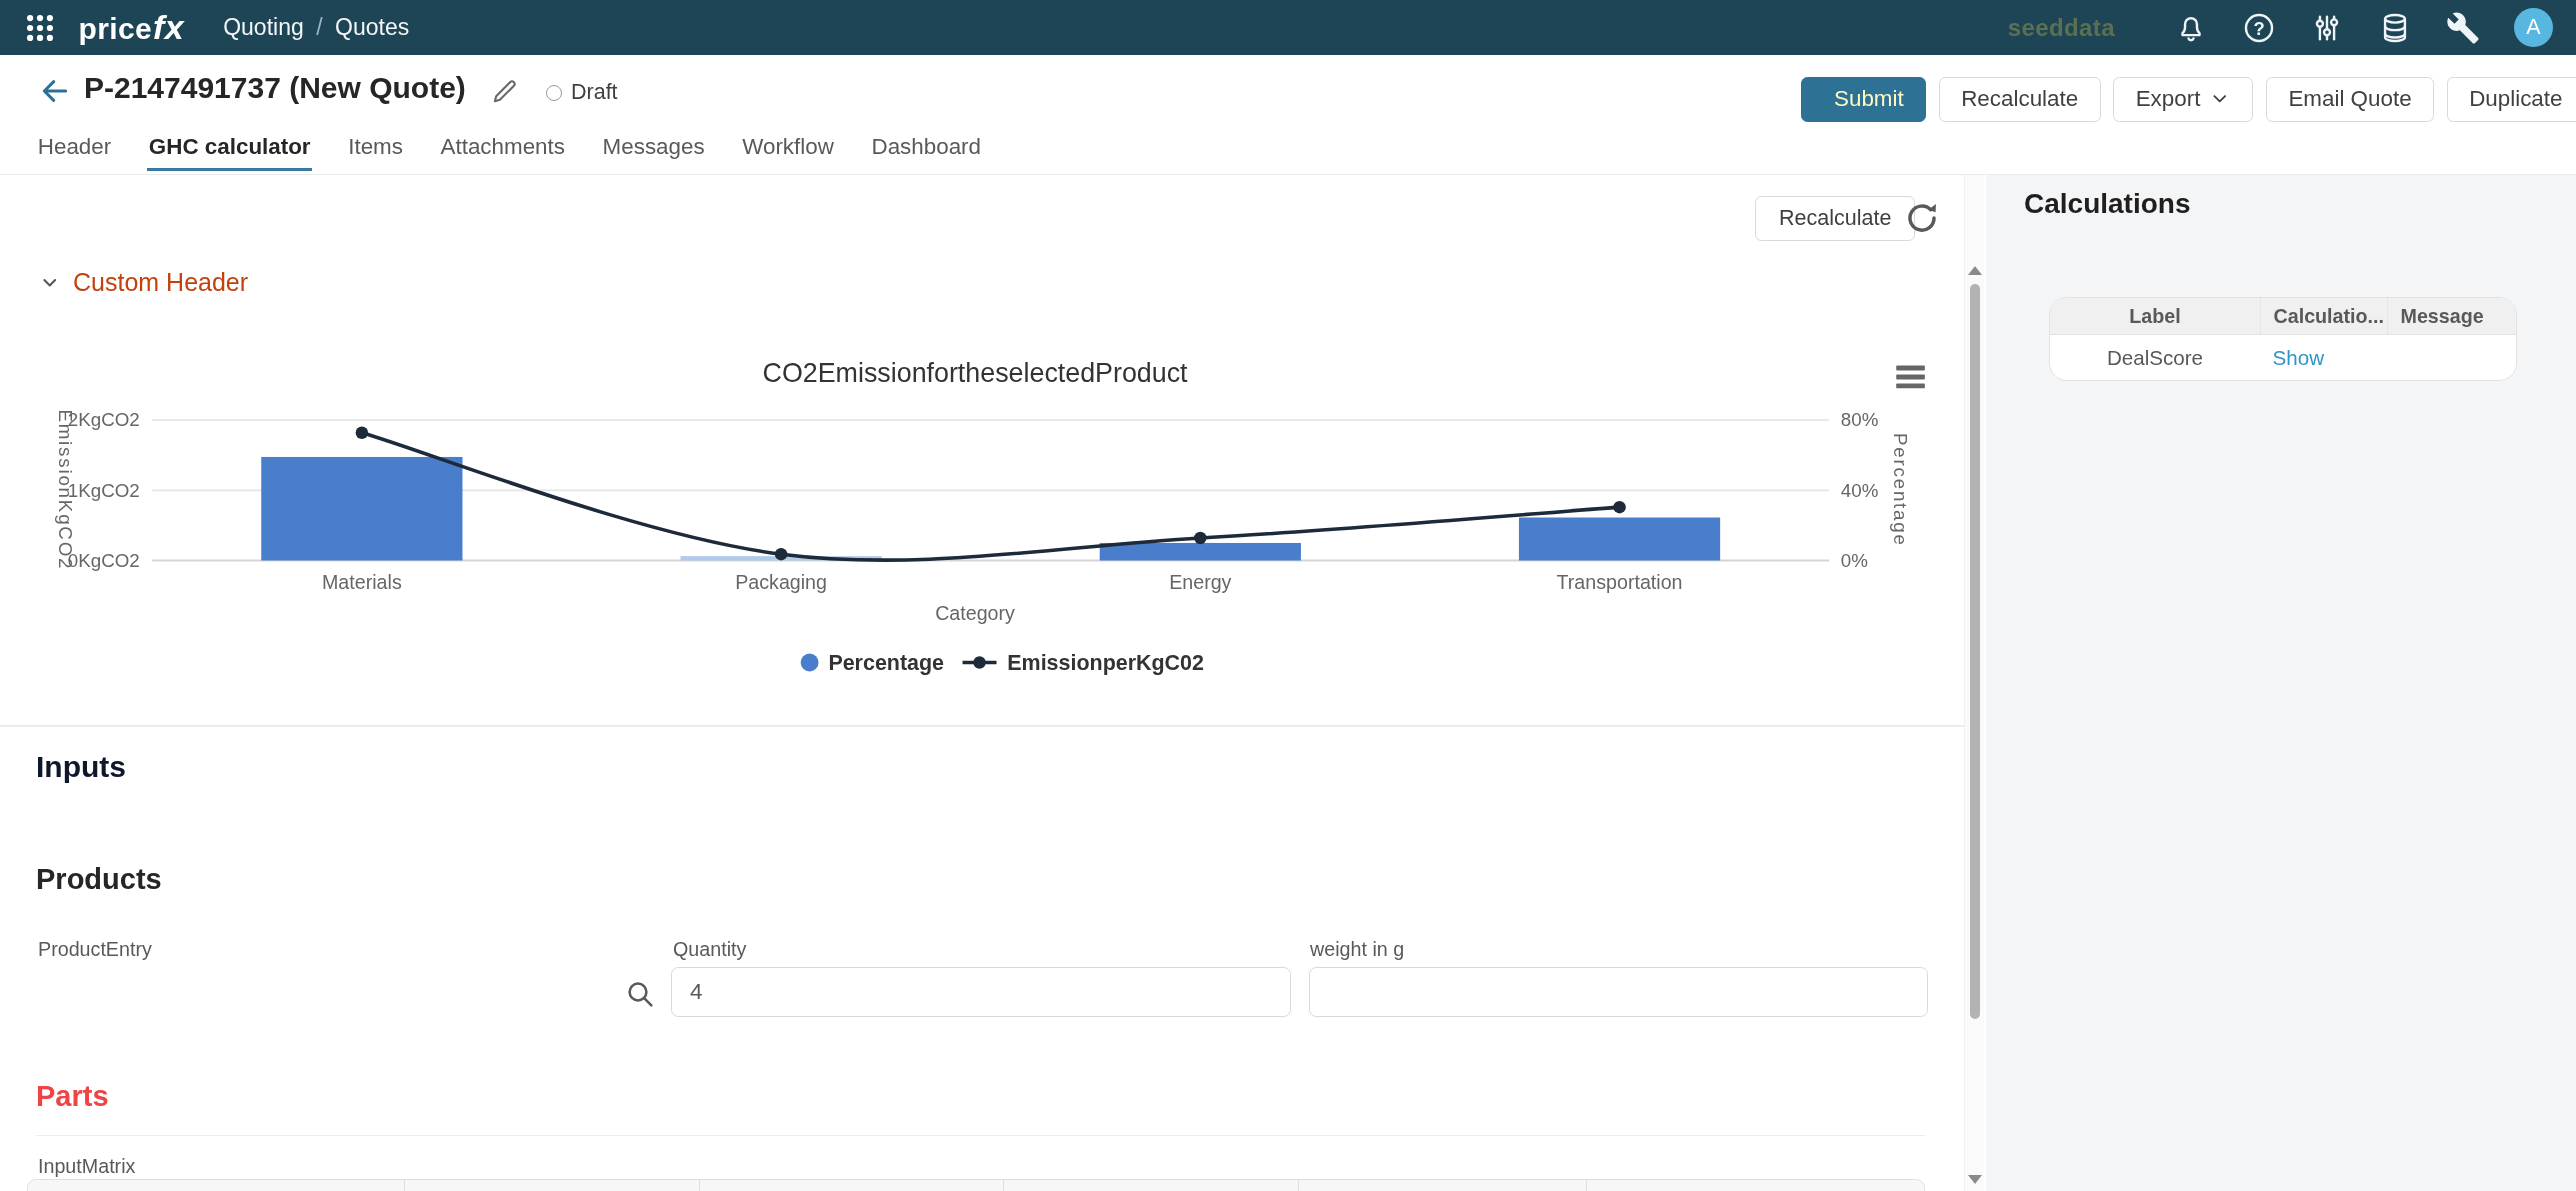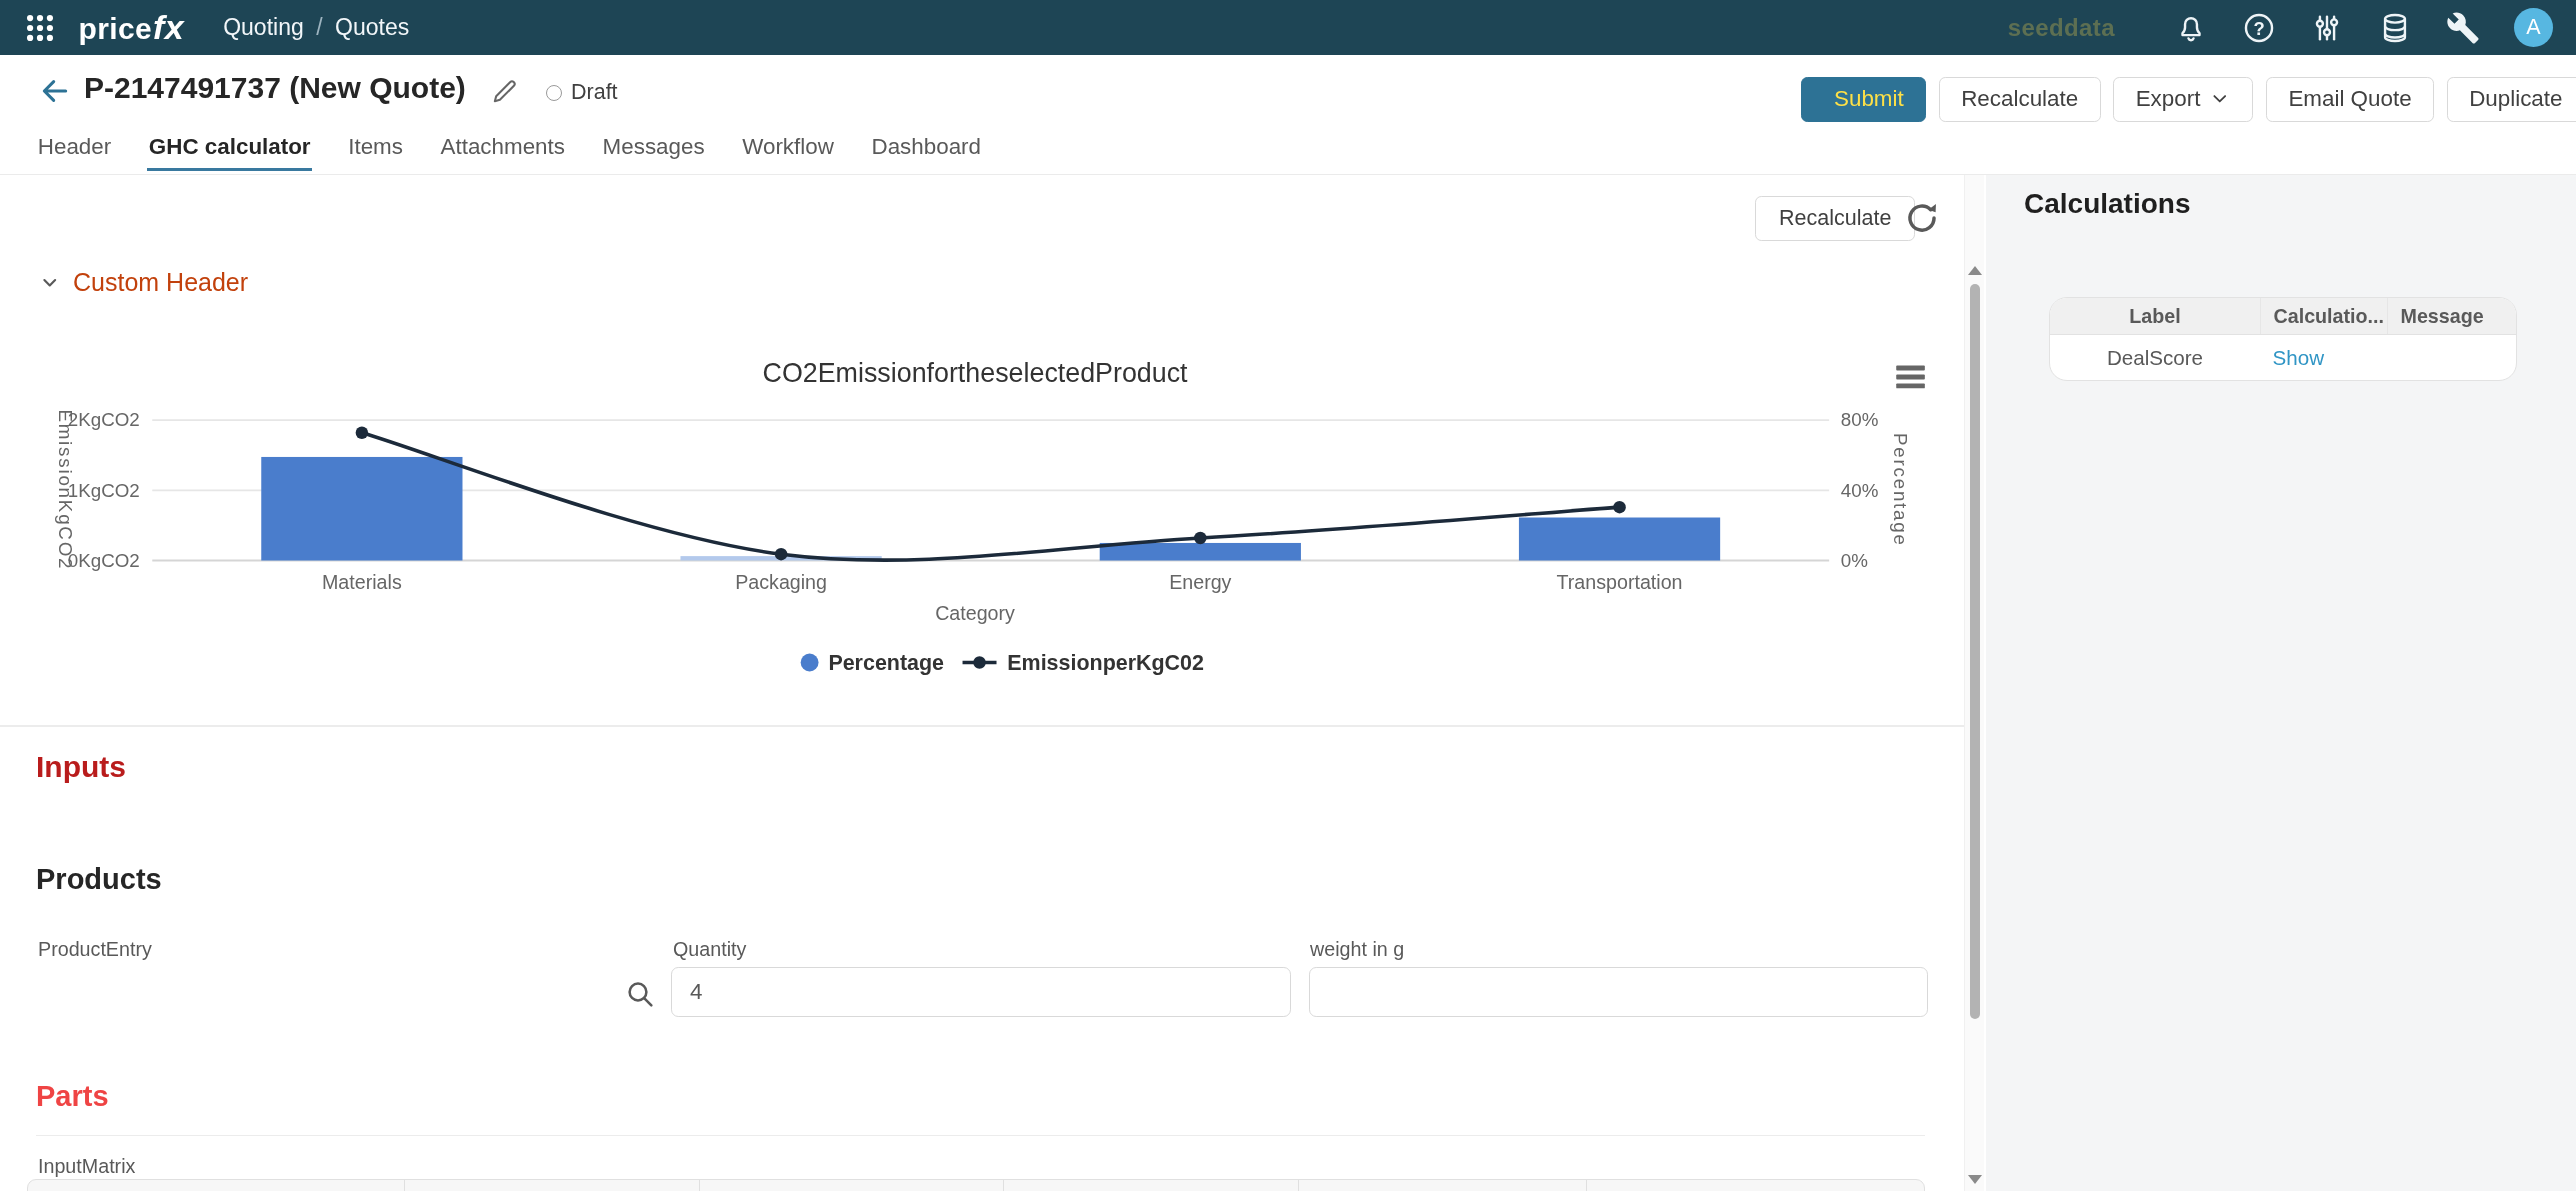--- a/index.html
+++ b/index.html
@@ -27,42 +27,42 @@
   .back-btn { position:absolute; left:39px; top:19.7px; width:32px; height:32px; cursor:pointer; }
   .quote-title { position:absolute; left:84px; top:16px; font-size:30px; font-weight:bold; color:#262626; }
   .edit-icon { position:absolute; left:490px; top:21.5px; width:29px; height:29px; cursor:pointer; }
   .status { position:absolute; left:546px; top:25px; display:flex; align-items:center; gap:9px; }
   .status-circle { width:16px; height:16px; border:1.8px solid #9a9a9a; border-radius:50%; }
   .status-label { font-size:21.5px; color:#404040; }
   .actions { position:absolute; left:1801px; top:21.5px; display:flex; align-items:center; gap:12.5px; }
   .btn { height:45px; padding:0 21.5px; font-size:22.4px; border-radius:6.3px; border:0.9px solid #d9d9d9;
     background:#fff; color:#404040; display:flex; align-items:center; gap:9px; cursor:pointer;
     font-family:"Liberation Sans",sans-serif; white-space:nowrap; }
-  .btn.primary { background:#2d7295; border-color:#2d7295; color:#fde047;padding-left:32px; }
+  .btn.primary { background:#2d7295; border-color:#2d7295; color:#fef9c3;padding-left:32px; }
   .tabs { position:absolute; left:36px; top:75px; height:41px; display:flex; gap:34px; }
   .tab { font-size:22.4px; color:#595959; display:flex; align-items:center; padding:0 1.8px 3.6px 1.8px;
     border-bottom:3.6px solid transparent; cursor:pointer; }
   .tab.active { color:#262626; font-weight:bold; border-bottom-color:#39799f; }
 
   
   .page-body { position:absolute; left:0; top:175px; width:2576px; height:1016px; }
   .content { position:absolute; left:0; top:0; width:1964px; height:1016px; background:#fff; overflow:hidden; }
 
   .toolbar-recalc { position:absolute; left:1755px; top:20.6px; height:45px; padding:0 23px; font-size:21.5px; }
   .refresh-btn { position:absolute; left:1903px; top:24px; width:38px; height:38px; cursor:pointer; }
 
   .section-toggle { position:absolute; left:39px; top:93px; display:flex; align-items:center; gap:12.5px; cursor:pointer; }
   .section-toggle svg { width:21.5px; height:21.5px; }
   .section-toggle .lbl { font-size:25px; font-weight:500; color:#c2410c; }
 
   #emission-chart { position:absolute; left:36px; top:160px; }
   #emission-chart text { font-family:"Liberation Sans",sans-serif; }
 
   .divider-full { position:absolute; left:0; top:550px; width:1964px; height:1.8px; background:#ececec; }
-  .h-inputs { position:absolute; left:36px; top:575px; font-size:30px; font-weight:600; color:#b91c1c; }
+  .h-inputs { position:absolute; left:36px; top:575px; font-size:30px; font-weight:600; color:#0f172a; }
   .h-products { position:absolute; left:36px; top:688px; font-size:29px; font-weight:600; color:#262626; }
   .h-parts { position:absolute; left:36px; top:905px; font-size:29px; font-weight:600; color:#ef4444; }
 
   .field-label { position:absolute; top:763px; font-size:19.7px; color:#595959; }
   .field-box { position:absolute; top:792px; height:50px; border:1.3px solid #d9d9d9; border-radius:7.2px;
     background:#fff; font-size:22.4px; color:#595959; display:flex; align-items:center; padding:0 18px; }
   input.field-box { font-family:"Liberation Sans",sans-serif; }
   .select-chevron { position:absolute; right:12.5px; top:12.5px; width:23px; height:23px; }
   .search-icon { position:absolute; left:624px; top:803px; width:32px; height:32px; cursor:pointer; }
 

